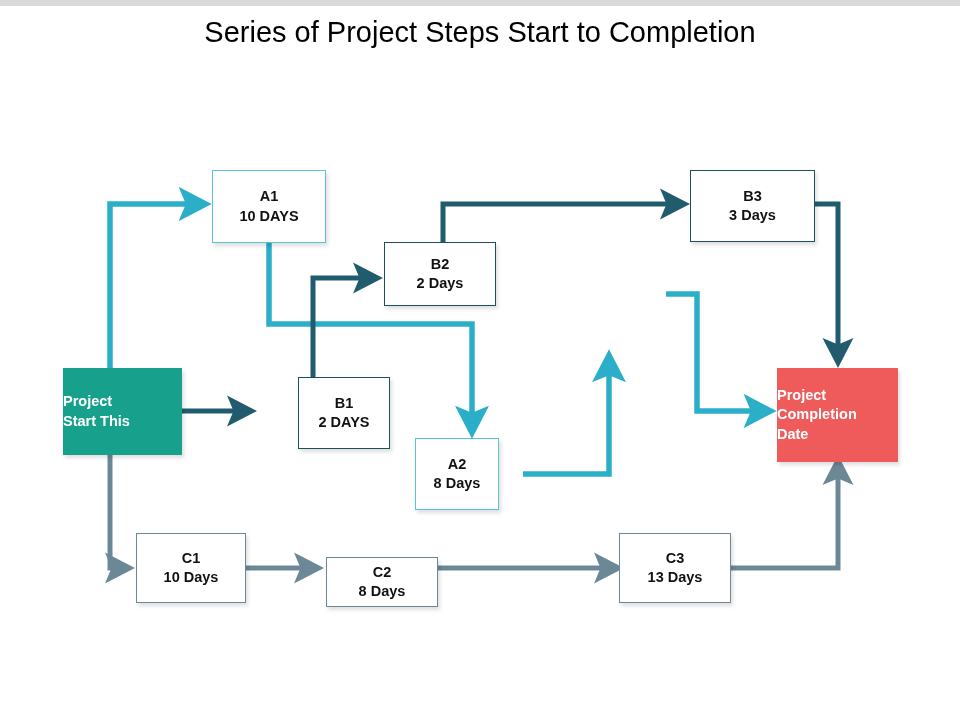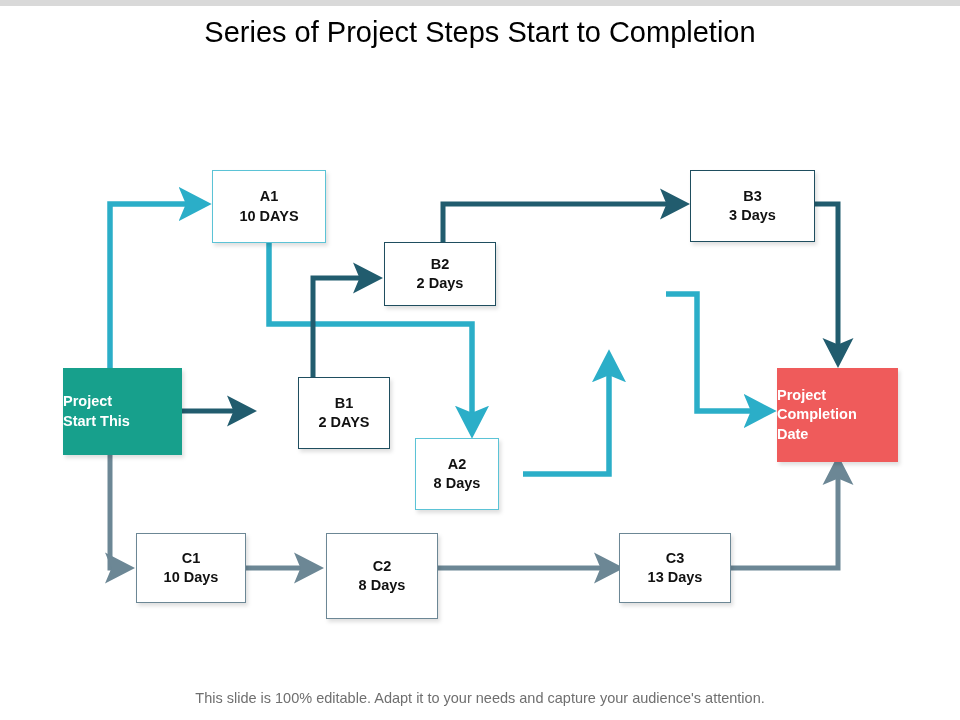--- a/index.html
+++ b/index.html
@@ -171,25 +171,24 @@
   <div class="node navy" style="left:690px; top:170px; width:125px; height:72px;">
     <span class="ln">B3</span>
     <span class="ln">3 Days</span>
   </div>
 
   <div class="node slate" style="left:136px; top:533px; width:110px; height:70px;">
     <span class="ln">C1</span>
     <span class="ln">10 Days</span>
   </div>
 
-  <div class="node slate" style="left:326px; top:533px; width:112px; height:86px;">
+  <div class="node slate" style="left:326px; top:557px; width:112px; height:50px;">
     <span class="ln">C2</span>
     <span class="ln">8 Days</span>
   </div>
 
   <div class="node slate" style="left:619px; top:533px; width:112px; height:70px;">
     <span class="ln">C3</span>
     <span class="ln">13 Days</span>
   </div>
 
-  <div id="footer">This slide is 100% editable. Adapt it to your needs and capture your audience's attention.</div>
 
 </div>
 
 </body></html>

